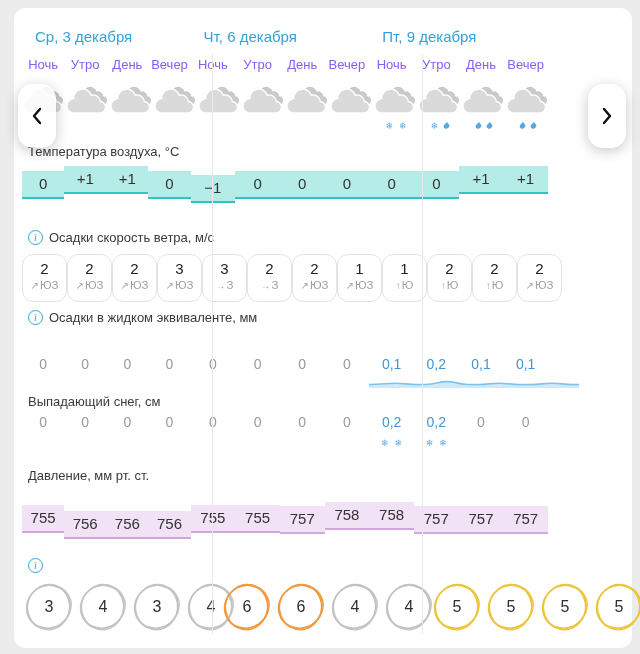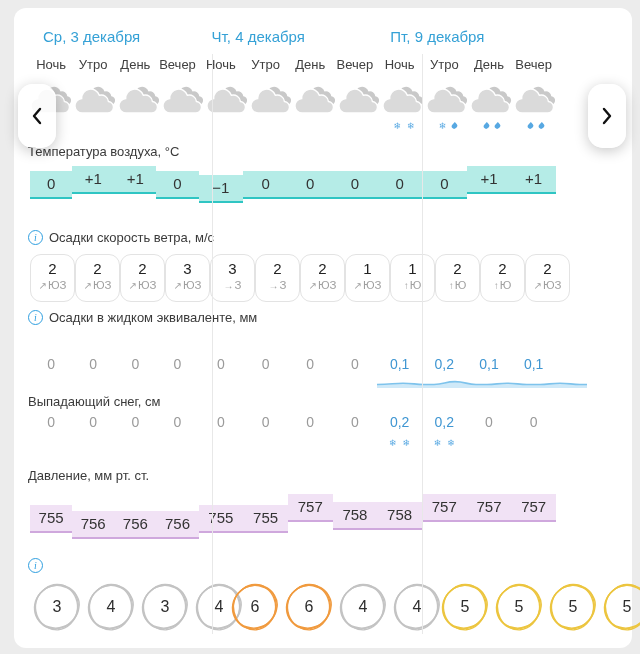--- a/index.html
+++ b/index.html
@@ -1,44 +1,44 @@
 <!DOCTYPE html>
 <html><head>
 <meta charset="utf-8">
 <style>
   html,body{margin:0;padding:0}
   body{width:640px;height:654px;background:#ececec;font-family:"Liberation Sans",sans-serif;position:relative;overflow:hidden}
   .card{position:absolute;left:14px;top:8px;width:618px;height:640px;background:#fff;border-radius:12px}
   .vdiv{position:absolute;top:46px;bottom:14px;width:1px;background:#e8e8e8;z-index:5}
   .vdiv.d1{left:198px}.vdiv.d2{left:408px}
-  .row{position:absolute;left:16px;width:526px;display:flex}
+  .row{position:absolute;left:8px;width:526px;display:flex}
   .g{display:flex;position:relative}
   .g.g1{width:198px}.g.g2{width:210px}.g.g3{width:210px}
   .c{flex:1;text-align:center;position:relative}
   
   .titles .g{display:block;padding-left:13px;box-sizing:border-box}
   .dt{color:#35a1d6;font-size:15px}
   
-  .periods .c{font-size:13px;color:#404040}
+  .periods .c{font-size:13px;color:#8b5cf6}
   
   .cld{width:44px;height:33px;display:block;margin:0 auto}
   .mks{position:absolute;left:0;right:0;top:36px;height:12px;display:flex;justify-content:center;gap:6px;align-items:center}
   .mk{line-height:1}
   .mk-snow{color:#57a8e2;font-size:9px}
   .mk-rain{width:5px;height:6px;background:#57a8e2;border-radius:0 50% 50% 50%;transform:rotate(45deg);display:inline-block}
   
   .lbl{position:absolute;left:14px;font-size:13px;color:#3a3a3a;display:flex;align-items:flex-start;gap:6px;z-index:2}
   .info{width:15px;height:15px;border:1.5px solid #2f9fe0;border-radius:50%;color:#2f9fe0;font-size:10px;font-style:italic;display:inline-flex;align-items:center;justify-content:center;box-sizing:border-box;font-family:"Liberation Serif",serif;flex:0 0 auto}
   
   .band{align-items:flex-start;height:42px}
   .band .c{height:26px;line-height:26px;font-size:15px;color:#333}
   .teal .c{background:#b5ece7;border-bottom:2px solid #2fc5c3}
   .purple .c{background:#f1e2f5;border-bottom:2px solid #cfa8dd}
   .to0{margin-top:0}.to5{margin-top:5px}.to9{margin-top:9px}
-  .po0{margin-top:8px}.po4{margin-top:0}.po7{margin-top:17px}.po11{margin-top:11px}
+  .po0{margin-top:8px}.po4{margin-top:12px}.po7{margin-top:17px}.po11{margin-top:11px}
   
   .wbox{margin:0 auto;width:45px;height:48px;border:1px solid #e3e3e3;border-radius:11px;padding-top:5px;box-sizing:border-box;background:#fff}
   .ws{font-size:15px;color:#222}
   .wd{font-size:11.5px;color:#9f9f9f;margin-top:2px}
   .wa{font-size:10px;margin-right:1px}
   
   .pr .c{font-size:14px;color:#9a9a9a;padding-top:8px}
   .pr .c.blue, .sn .c.blue{color:#3f96d2}
   .sn .c{font-size:14px;color:#9a9a9a;padding-top:2px}
   .pline{position:absolute;left:0;bottom:-4px}
@@ -74,21 +74,21 @@
     </g>
   </defs>
 </svg>
 
 <div class="card">
   <div class="vdiv d1"></div>
   <div class="vdiv d2"></div>
 
   <div class="row titles" style="top:20px">
     <div class="g g1"><span class="dt">Ср, 3 декабря</span></div>
-    <div class="g g2"><span class="dt">Чт, 4 декабря</span></div>
+    <div class="g g2"><span class="dt">Чт, 6 декабря</span></div>
     <div class="g g3"><span class="dt">Пт, 9 декабря</span></div>
   </div>
 
   <div class="row periods" style="top:49px">
     <div class="g g1">
       <div class="c">Ночь</div>
       <div class="c">Утро</div>
       <div class="c">День</div>
       <div class="c">Вечер</div>
     </div>

